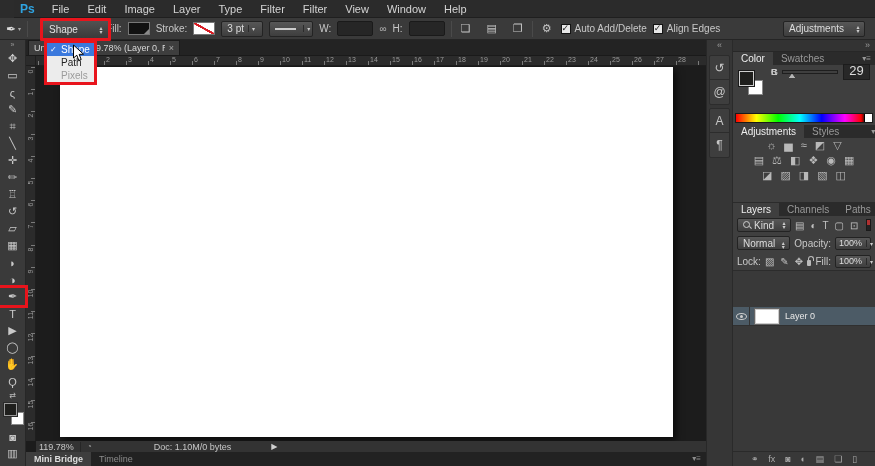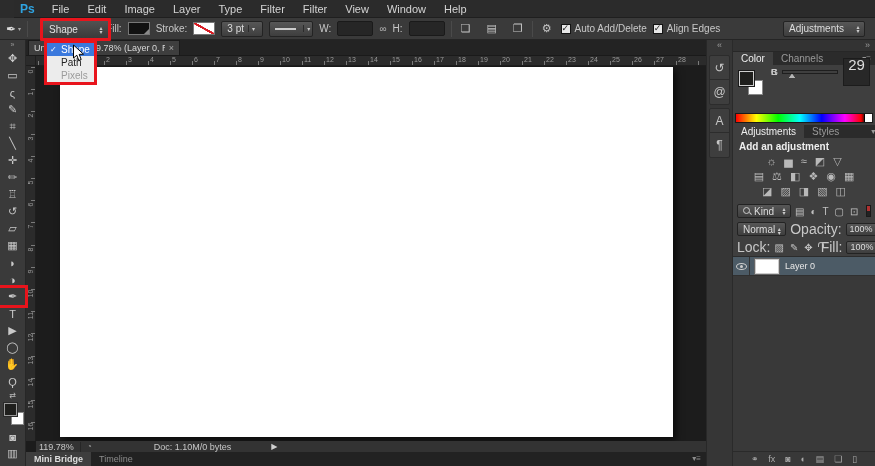--- a/index.html
+++ b/index.html
@@ -110,47 +110,47 @@
   .panel-color { height:73px; position:relative; }
   .color-body { position:absolute; left:0; top:13px; right:0; height:47px; }
   .cswatches { position:absolute; left:5px; top:5px; width:28px; height:28px; }
   .c-bg { position:absolute; left:10px; top:10px; width:15px; height:15px; background:#fff; border:1px solid #888; }
   .c-fg { position:absolute; left:1px; top:1px; width:15px; height:15px; border:1px solid #cfcfcf; outline:1px solid #1a1a1a; }
   .ch-row { position:absolute; left:38px; right:5px; height:13px; display:flex; align-items:center; }
   .ch-label { width:9px; color:#ccc; font-size:9px; }
   .ch-track { flex:1; height:4px; margin:0 5px 0 2px; border:1px solid #1e1e1e; position:relative; }
   .ch-thumb { position:absolute; left:12%; bottom:-5px; width:0; height:0;
     border-left:3px solid transparent; border-right:3px solid transparent; border-bottom:4px solid #b5b5b5; }
-  .ch-val { width:27px; height:28px; background:#282828; border:1px solid #1c1c1c; color:#ddd; font-size:15px; text-align:center; line-height:12px; }
+  .ch-val { width:27px; height:16px; background:#282828; border:1px solid #1c1c1c; color:#ddd; font-size:13px; text-align:center; line-height:12px; }
   .spectrum { position:absolute; left:2px; right:2px; bottom:2px; height:10px; border:1px solid #1a1a1a;
     background:linear-gradient(90deg,#f00 0%,#ff0 15%,#0f0 31%,#0ff 47%,#00f 63%,#f0f 80%,#f00 92%,#111 95%); }
   .spectrum::after { content:""; position:absolute; right:0; top:0; bottom:0; width:7px; background:#fff; border-left:1px solid #000; }
   .panel-adjust { height:77px; }
   .adj-heading { color:#eee; font-size:10px; font-weight:bold; padding:3px 0 2px 6px; }
   .adj-row { height:15px; display:flex; justify-content:center; gap:8px; }
   .adj-ic { color:#b9b9b9; font-size:11px; line-height:15px; }
   .panel-layers { flex:1; position:relative; display:flex; flex-direction:column; }
   .ptabs.layers-tabs { height:14px; }
   .lrow { height:18px; display:flex; align-items:center; padding:0 4px; gap:4px; }
   .kind-combo { width:54px; height:14px; }
   .mag { position:relative; width:9px; height:9px; margin-right:2px; }
   .mag::before { content:""; position:absolute; left:0; top:0; width:5px; height:5px; border:1px solid #ccc; border-radius:50%; }
   .mag::after { content:""; position:absolute; left:6px; top:6px; width:3px; height:1px; background:#ccc; transform:rotate(45deg); }
   .flt-ic { color:#c0c0c0; font-size:10px; }
   .flt-toggle { margin-left:auto; width:5px; height:12px; background:linear-gradient(#b03030 0 50%,#222 50% 100%); border:1px solid #1a1a1a; }
   .blend-combo { width:70px; height:14px;align-items:flex-end; }
-  .small-lab { color:#c8c8c8; font-size:14px; }
+  .small-lab { color:#c8c8c8; font-size:10px; }
   .val-combo { width:36px; height:13px; padding:0 1px 0 3px; font-size:9px; }
   .lock-ic { color:#c0c0c0; font-size:10px; }
   .css-lock { position:relative; width:8px; height:6px; background:#bbb; border-radius:1px; margin-top:4px; }
   .css-lock::before { content:""; position:absolute; left:1px; top:-4px; width:4px; height:4px;
     border:1.5px solid #bbb; border-bottom:none; border-radius:3px 3px 0 0; }
   .layer-list { flex:1; background:#393939; border-top:1px solid #2c2c2c; }
   .layer-row { height:19px; display:flex; align-items:center; border-bottom:1px solid #303030; }
-  .layer-row.selected { background:#4c5b66; }
+  .layer-row.selected { background:#4c5b66;margin-top:36px; }
   .eye-cell { width:17px; display:flex; justify-content:center; border-right:1px solid #333; align-self:stretch; align-items:center; }
   .eye { width:11px; height:7px; border:1px solid #ccc; border-radius:50%; position:relative; }
   .eye::after { content:""; position:absolute; left:3px; top:1px; width:3px; height:3px; border-radius:50%; background:#ccc; }
   .lthumb { width:24px; height:15px; background:#fff; border:1px solid #ccc; outline:1px solid #666; margin:0 6px 0 5px; }
   .lname { color:#e8e8e8; font-size:9px; }
   .layers-footer { height:15px; background:#383838; border-top:1px solid #2a2a2a;
     display:flex; align-items:center; justify-content:space-evenly; padding:0 8px; }
   .lf-ic { color:#a8a8a8; font-size:9px; }
 </style>
 </head>
@@ -439,21 +439,21 @@
   </div>
 
   <div class="panel-col">
     <div class="col-header">»</div>
 
     <div class="panel-color">
       <div class="ptabs">
         <span style="display:flex;">
 
         <span class="ptab active">Color</span>
-            <span class="ptab">Channels</span>
+            <span class="ptab">Swatches</span>
           </span>
         <span class="pmenu">▾≡</span>
       </div>
       <div class="color-body">
         <div class="cswatches">
           <span class="c-bg"></span>
           <span class="c-fg" id="panel-fg" style="background: rgb(31, 31, 29);"></span>
         </div>
         <div>
 
@@ -485,21 +485,20 @@
 
     <div class="panel-adjust">
       <div class="ptabs">
         <span style="display:flex;">
 
         <span class="ptab active">Adjustments</span>
             <span class="ptab">Styles</span>
           </span>
         <span class="pmenu">▾≡</span>
       </div>
-      <div class="adj-heading">Add an adjustment</div>
       <div class="adj-row">
 
       <span class="adj-ic">☼</span>
           <span class="adj-ic">▅</span>
           <span class="adj-ic">≈</span>
           <span class="adj-ic">◩</span>
           <span class="adj-ic">▽</span>
         </div>
       <div class="adj-row">
 
@@ -514,20 +513,29 @@
 
       <span class="adj-ic">◪</span>
           <span class="adj-ic">▨</span>
           <span class="adj-ic">◨</span>
           <span class="adj-ic">▧</span>
           <span class="adj-ic">◫</span>
         </div>
     </div>
 
     <div class="panel-layers">
+      <div class="ptabs layers-tabs">
+        <span style="display:flex;">
+
+        <span class="ptab active">Layers</span>
+            <span class="ptab">Channels</span>
+            <span class="ptab">Paths</span>
+          </span>
+
+      </div>
       <div class="lrow">
         <span class="combo kind-combo">
           <span class="mag"></span>
           <span>Kind</span>
           <span class="updn">
               <i>▴</i>
               <i>▾</i>
             </span>
         </span>
         <span style="display:flex; gap:6px;">

